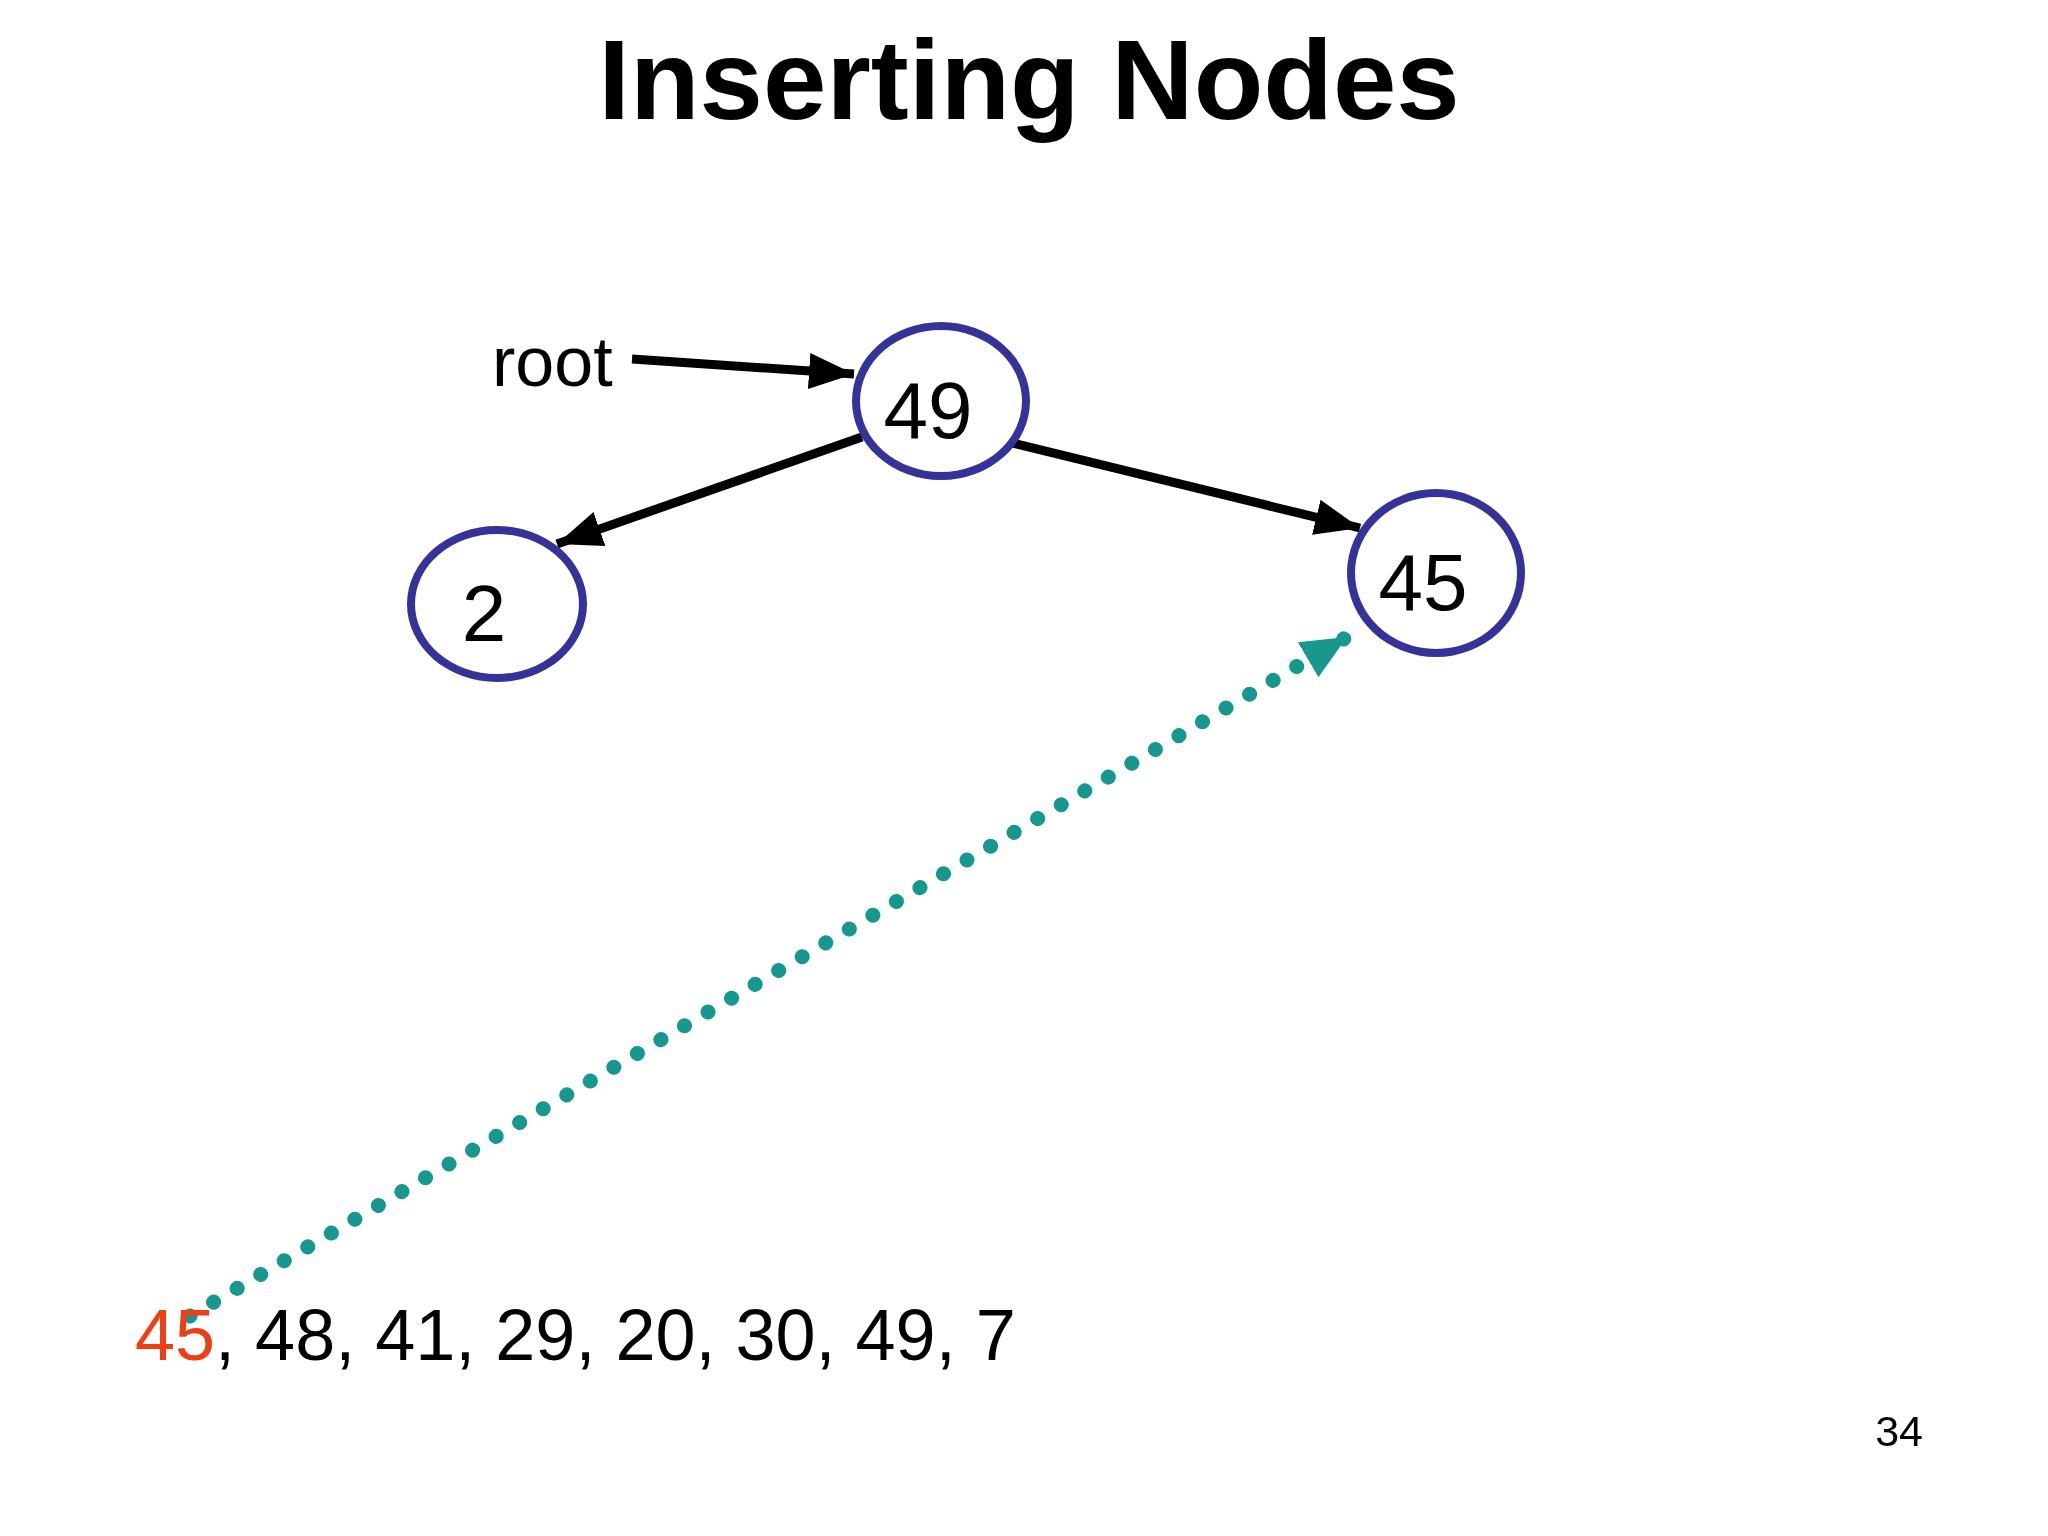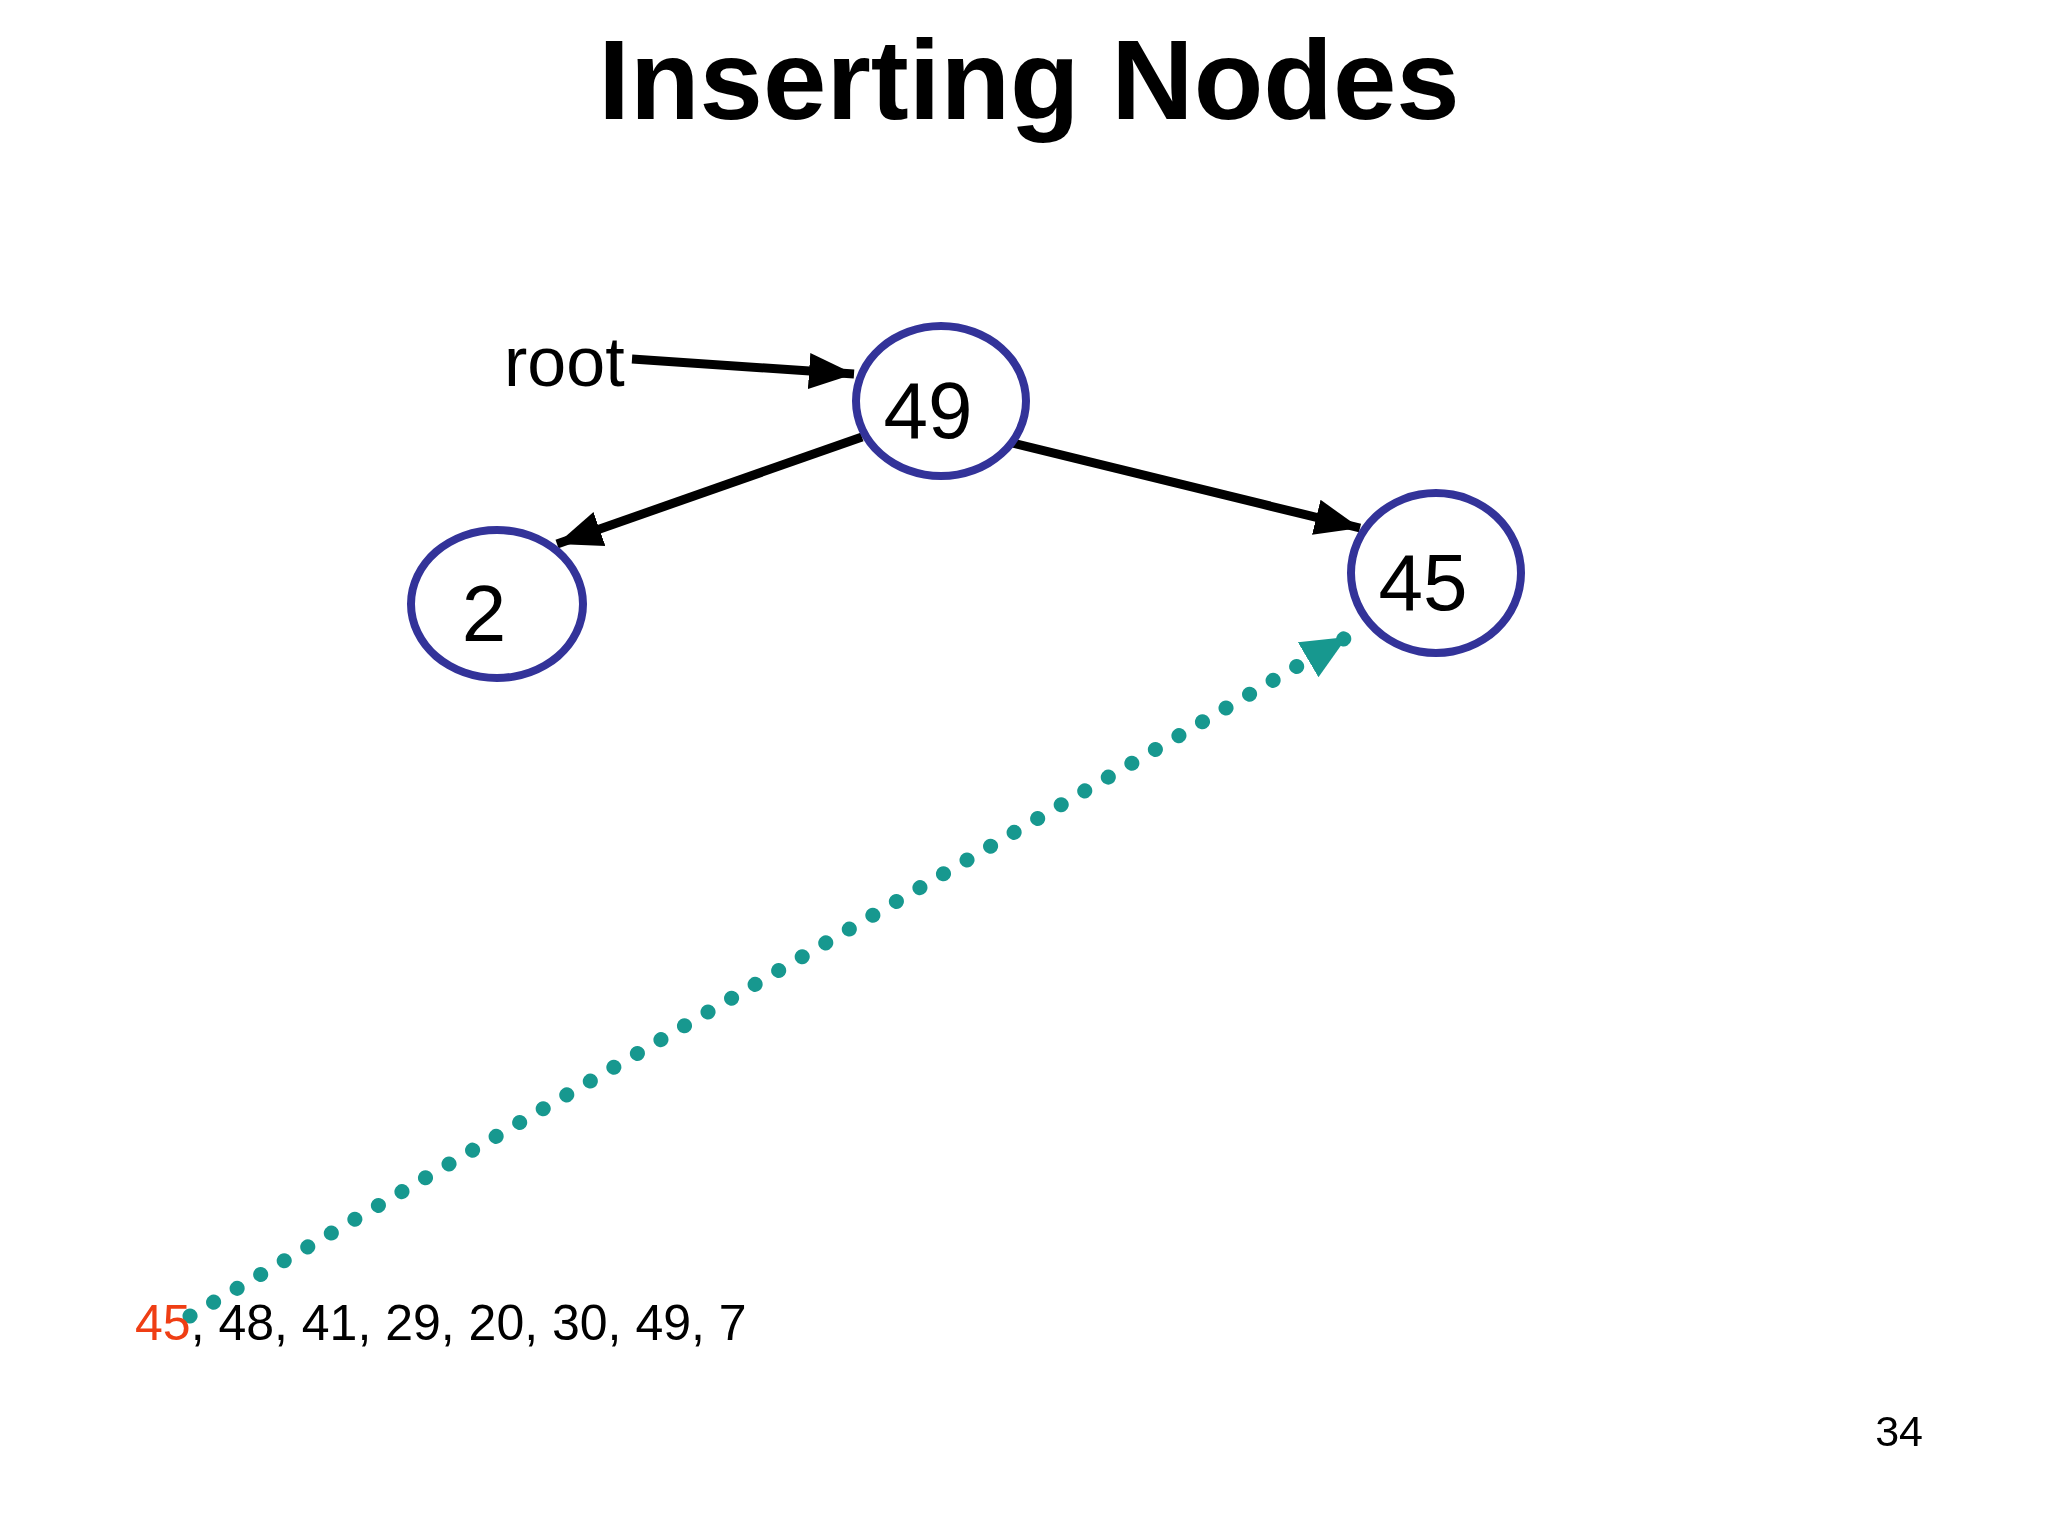--- a/index.html
+++ b/index.html
@@ -63,30 +63,30 @@
   .node-37 { left: 852px;  top: 322px; width: 178px; height: 158px; }
   .node-2  { left: 407px;  top: 526px; width: 180px; height: 156px; }
   .node-45 { left: 1347px; top: 489px; width: 178px; height: 168px; }
   .node-value {
     font-size: 80px;
     line-height: 1;
     transform: translate(-13px, 10px);
   }
   .root-label {
     position: absolute;
-    left: 504px;
+    left: 492px;
     top: 327px;
     font-size: 70px;
     line-height: 1;
   }
   .sequence {
     position: absolute;
     left: 135px;
     top: 1296px;
-    font-size: 50px;
+    font-size: 72px;
     line-height: 1.1;
     white-space: nowrap;
   }
   .seq-highlight {
     color: var(--highlight-red, #EF3E14);
   }
   .page-number {
     position: absolute;
     top: 1410px;
     right: 125px;

